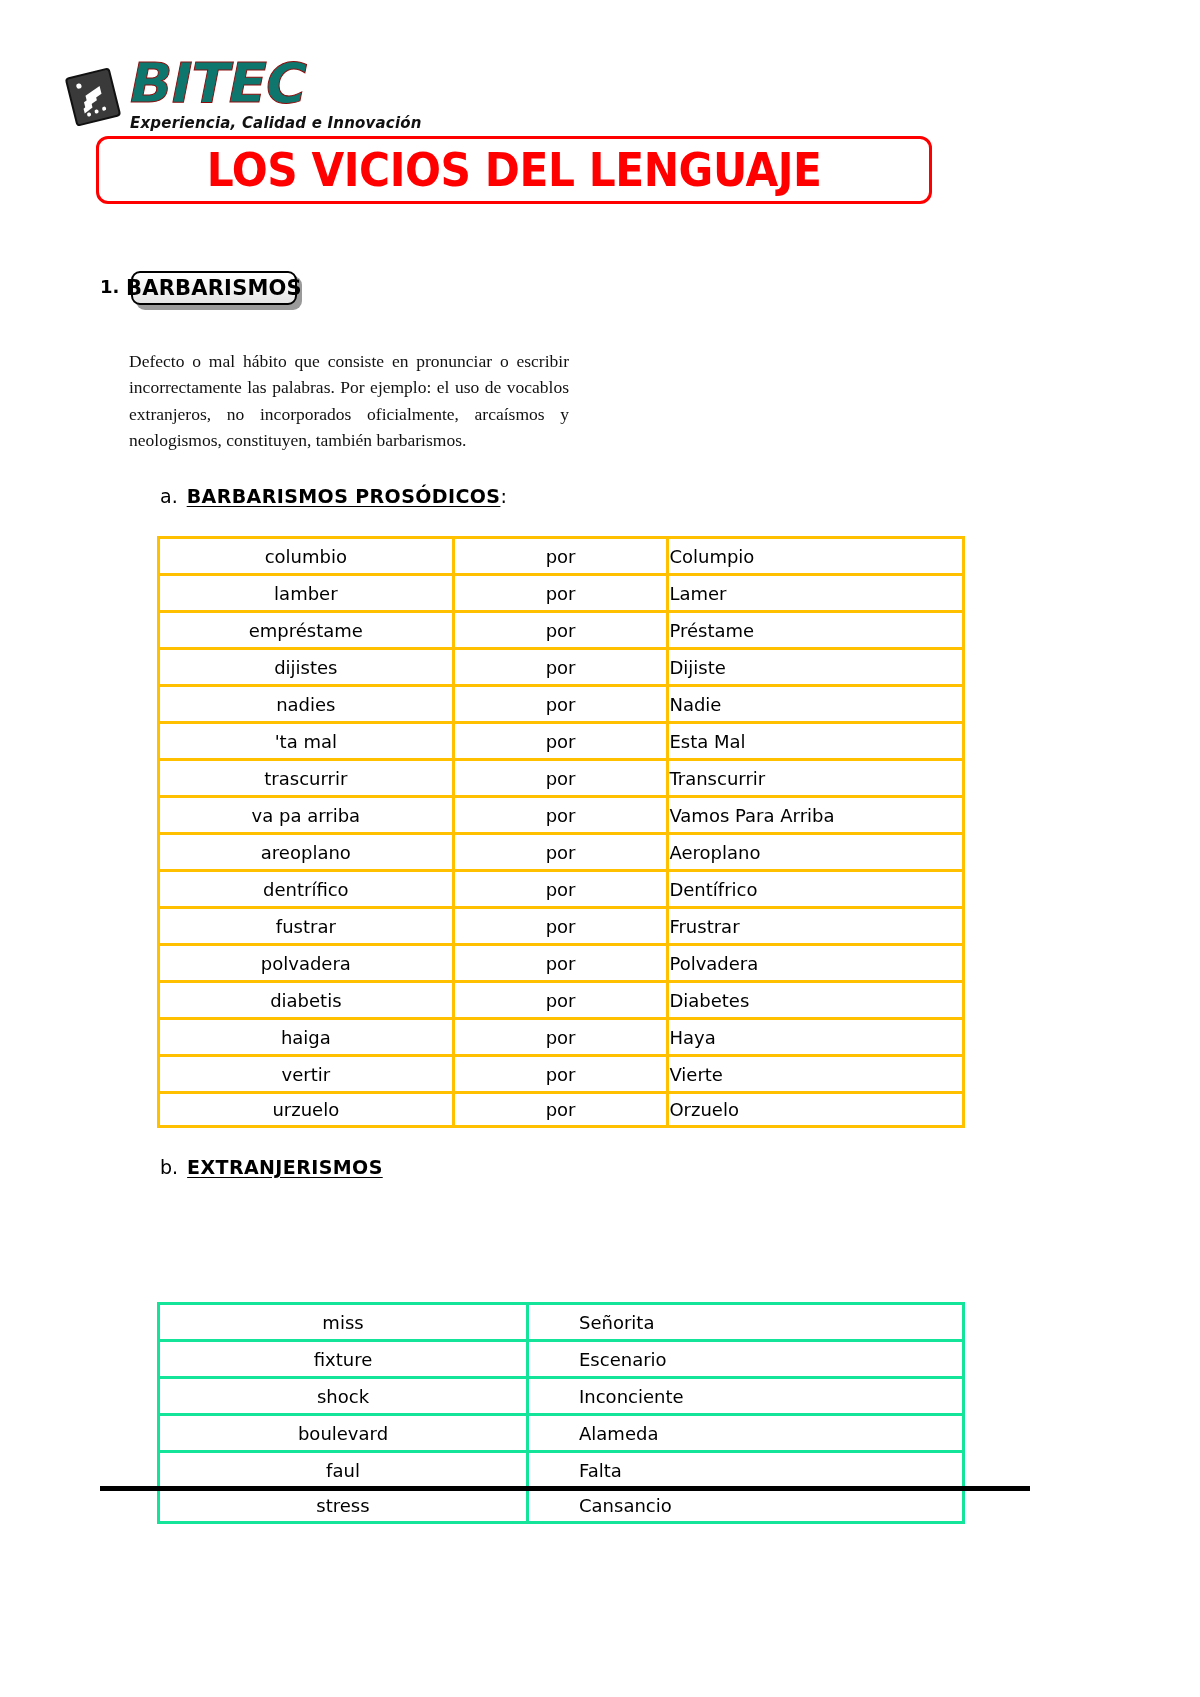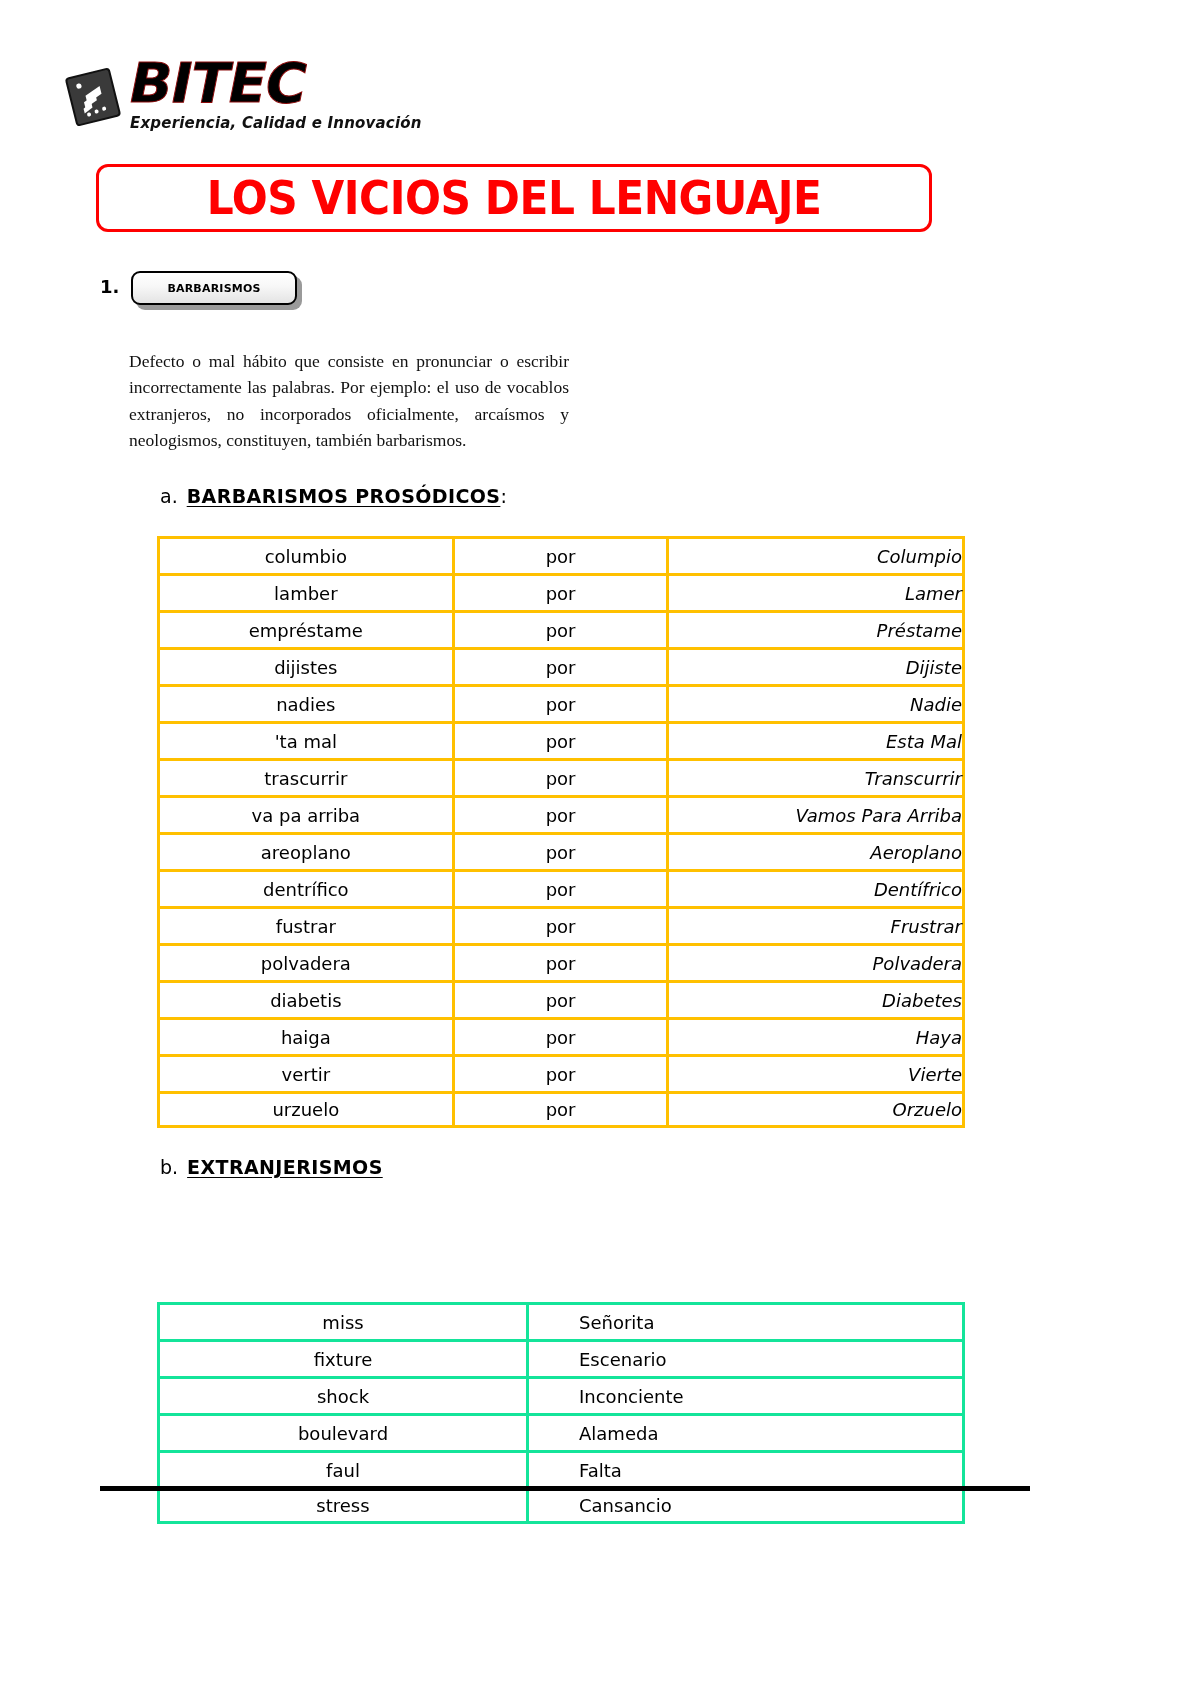--- a/index.html
+++ b/index.html
@@ -42,21 +42,21 @@
     position: absolute;
     left: 68px;
     top: 0px;
   }
   .logo-word {
     font-family: "DejaVu Sans", sans-serif;
     font-weight: bold;
     font-style: italic;
     font-size: 56px;
     letter-spacing: -1px;
-    color: #000000;
+    color: #0f766e;
     line-height: 62px;
     margin: 0;
     padding: 0;
     -webkit-text-stroke: 1px #8e0b0b;
   }
   .logo-tagline {
     font-family: "DejaVu Sans", sans-serif;
     font-style: italic;
     font-weight: bold;
     font-size: 15px;
@@ -64,21 +64,21 @@
     margin: 0;
     padding: 0;
     line-height: 18px;
     letter-spacing: 0.2px;
   }
 
   
   .title-banner {
     position: absolute;
     left: 96px;
-    top: 164px;
+    top: 136px;
     width: 836px;
     height: 68px;
     border: 3px solid #ff0000;
     border-radius: 12px;
     box-sizing: border-box;
     display: flex;
     align-items: center;
     justify-content: center;
   }
   .title-text {
@@ -120,21 +120,21 @@
     border-radius: 9px;
     box-sizing: border-box;
     background: linear-gradient(to bottom, #ffffff 0%, #f7f7f7 45%, #e4e4e4 100%);
     display: flex;
     align-items: center;
     justify-content: center;
   }
   .badge-label {
     font-family: "DejaVu Sans", sans-serif;
     font-weight: bold;
-    font-size: 11px;
+    font-size: 21px;
     letter-spacing: 0.2px;
     color: #000;
     white-space: nowrap;
   }
 
   
   .definition {
     position: absolute;
     left: 129px;
     top: 330px;
@@ -191,21 +191,21 @@
     width: 808px;
   }
   #table-prosodicos td {
     border: 3px solid #ffc000;
   }
   #table-prosodicos tr td { border-bottom-width: 0; }
   #table-prosodicos tr:last-child td { border-bottom-width: 3px; }
   #table-prosodicos td + td { border-left-width: 0; }
   #table-prosodicos .col-wrong { width: 280px; text-align: center; }
   #table-prosodicos .col-por   { width: 202px; text-align: center; }
-  #table-prosodicos .col-right { width: 278px; text-align: right; font-style: italic; }
+  #table-prosodicos .col-right { width: 278px; text-align: left; }
 
   
   #table-extranjerismos {
     left: 157px;
     top: 1302px;
     width: 808px;
   }
   #table-extranjerismos td {
     border: 3px solid #14e49a;
   }

